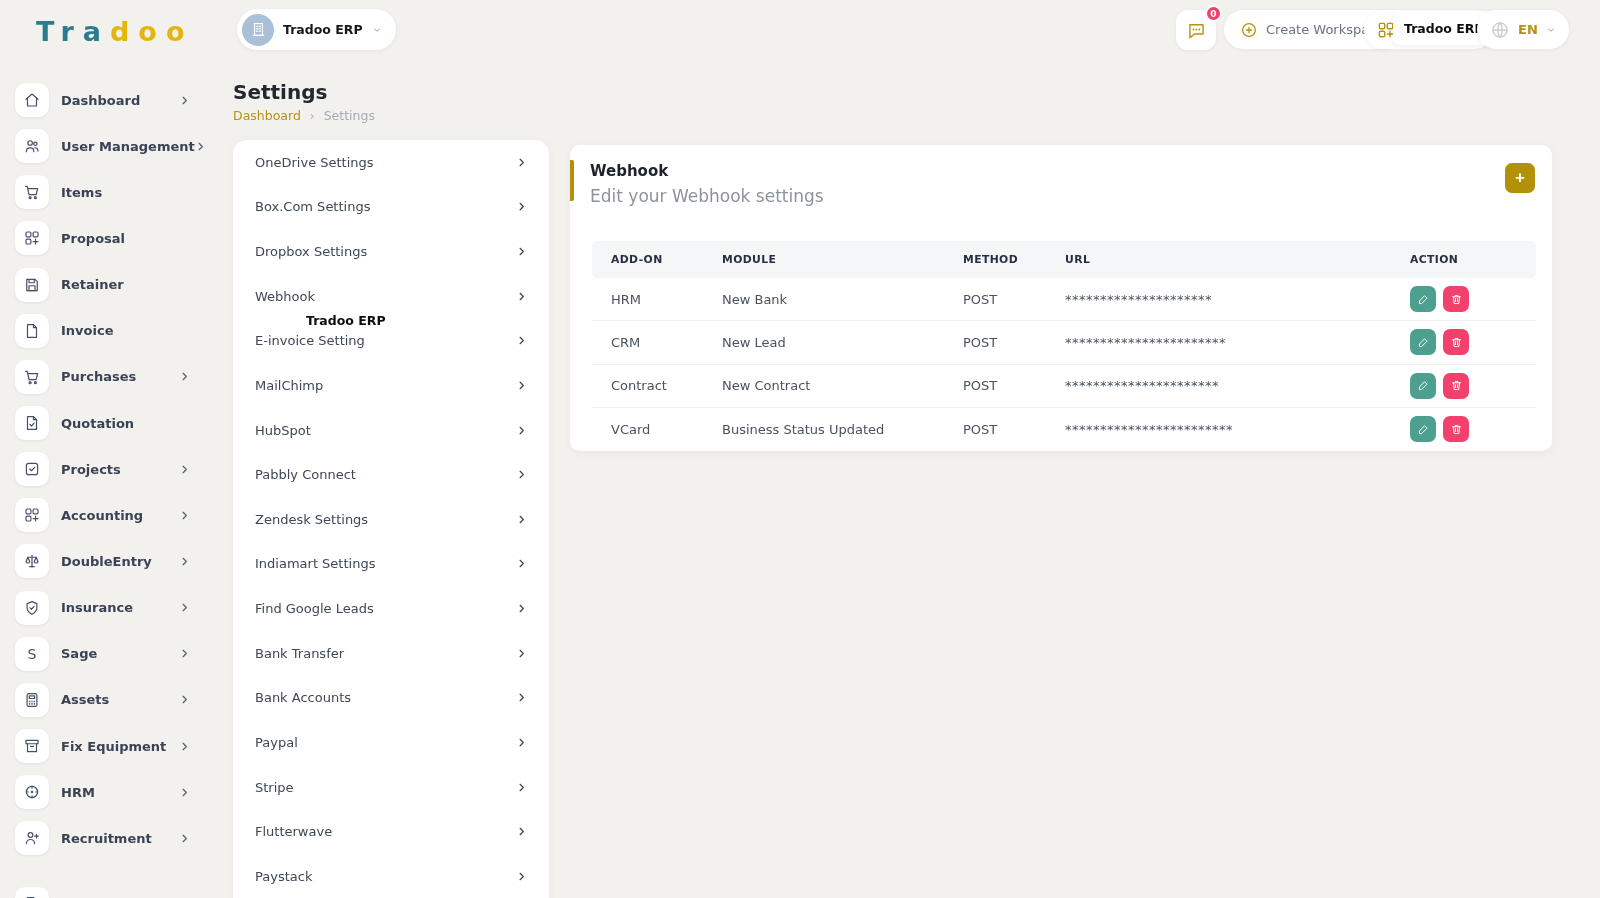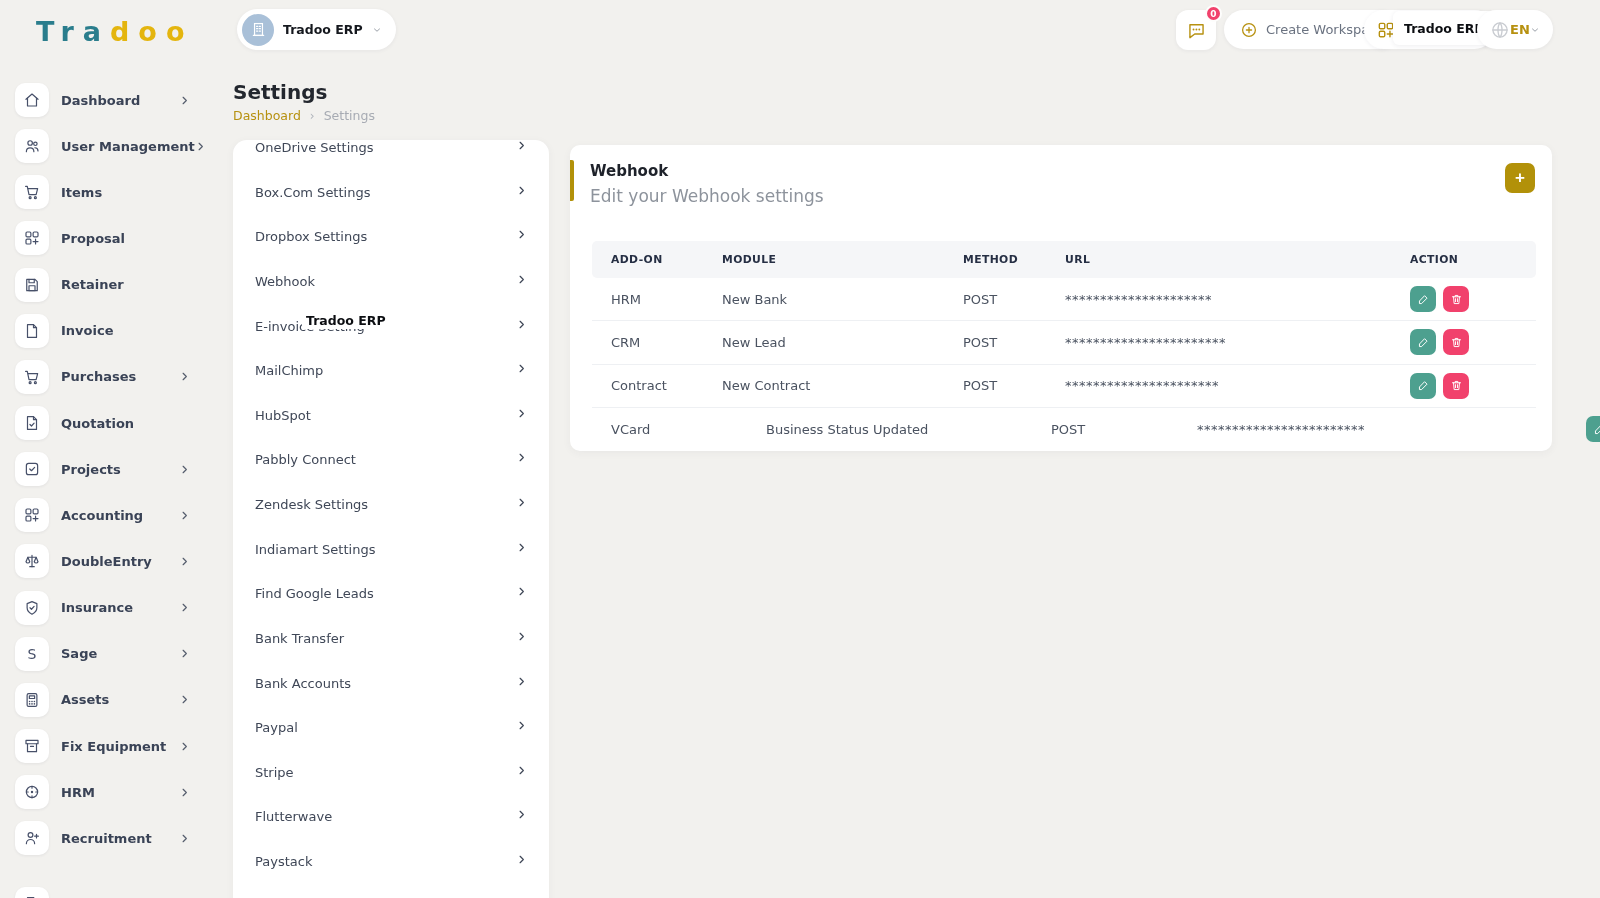--- a/index.html
+++ b/index.html
@@ -21,21 +21,21 @@
 
   .cw-pill{position:absolute;left:1224px;top:10px;height:39px;padding:0 16px;gap:8px;cursor:pointer;}
   .cw-pill svg{width:18px;height:18px;color:#b79110;}
   .cw-label{font-size:13px;color:#6a7280;}
 
   .plan-pill{position:absolute;left:1364px;top:10px;height:39px;width:106px;padding:0 12px;gap:7px;cursor:pointer;}
   .plan-pill .gp{width:20px;height:20px;color:#b79110;flex:none;}
   .plan-text{font-size:13px;color:#6a7280;overflow:hidden;white-space:nowrap;}
   .plan-overlay{position:absolute;left:29px;top:1px;height:34px;background:#fff;border-radius:6px;box-shadow:0 1px 5px rgba(40,40,70,.08);display:flex;align-items:center;padding:0 11px;font-size:12.5px;font-weight:700;color:#0c0e12;white-space:nowrap;}
 
-  .lang-pill{position:absolute;left:1477px;top:10px;height:39px;padding:0 13px;gap:0;cursor:pointer;}
+  .lang-pill{position:absolute;left:1477px;top:10px;height:39px;padding:0 13px;gap:8px;cursor:pointer;}
   .lang-pill .globe{width:20px;height:20px;color:#c9ccd1;}
   .lang-code{font-size:13px;font-weight:700;color:#b79110;}
 
   
   .sidebar{position:absolute;left:0;top:60px;width:212px;bottom:0;padding-top:17px;overflow:hidden;}
   .nav-item{height:46.15px;display:flex;align-items:center;padding:0 15px;cursor:pointer;}
   .nav-item.partial{margin-top:20px;}
   .nav-ic{width:34px;height:34px;border-radius:10px;background:#fff;box-shadow:0 1px 3px rgba(30,30,60,.07);display:flex;align-items:center;justify-content:center;color:#475069;flex:none;}
   .nav-ic svg{width:18px;height:18px;}
   .s-letter{font-size:14px;font-weight:500;color:#475069;}
@@ -45,38 +45,38 @@
 
   
   .page-title{position:absolute;left:233px;top:80px;font-size:20px;font-weight:700;color:#23272e;}
   .breadcrumb{position:absolute;left:233px;top:108px;display:flex;align-items:center;gap:9px;font-size:12.5px;}
   .bc-home{color:#b79110;cursor:pointer;}
   .bc-sep{color:#b0b5bc;font-size:12px;}
   .bc-cur{color:#a7abb3;}
 
   
   .settings-card{position:absolute;left:233px;top:140px;width:316px;height:820px;background:#fff;border-radius:14px;box-shadow:0 2px 8px rgba(50,50,70,.05);overflow:hidden;}
-  .menu-item{height:44.63px;display:flex;justify-content:space-between;padding:0 22px;font-size:13px;color:#3f4757;cursor:pointer;}
+  .menu-item{height:44.63px;display:flex;align-items:center;justify-content:space-between;padding:0 22px;font-size:13px;color:#3f4757;cursor:pointer;}
   .menu-item .mi-chev{color:#3f4757;display:flex;}
   .menu-item .mi-chev svg{width:11px;height:11px;}
   .menu-overlay{position:absolute;left:302px;top:312px;font-size:12.5px;font-weight:700;color:#0c0e12;background:#fff;padding:1px 4px;}
 
   
   .webhook-card{position:absolute;left:570px;top:145px;width:982px;height:306px;background:#fff;border-radius:10px;box-shadow:0 2px 8px rgba(50,50,70,.05);}
   .accent-bar{position:absolute;left:0;top:15px;width:4px;height:41px;background:#b29109;border-radius:0 2px 2px 0;}
   .wh-title{position:absolute;left:20px;top:17px;font-size:15px;font-weight:700;color:#1e222a;}
   .wh-sub{position:absolute;left:20px;top:41px;font-size:17px;color:#8d939c;}
   .add-btn{position:absolute;right:17px;top:18px;width:30px;height:30px;border-radius:7px;background:#b29109;color:#fff;font-size:17px;font-weight:700;display:flex;align-items:center;justify-content:center;cursor:pointer;border:none;}
 
   .wh-table{position:absolute;left:22px;right:16px;top:96px;}
   .trow{display:grid;grid-template-columns:111px 241px 102px 345px 1fr;align-items:center;}
   .thead{background:#f5f6f8;height:37px;border-radius:5px;}
   .th{padding-left:19px;font-size:10.8px;font-weight:700;letter-spacing:.4px;color:#262f44;white-space:nowrap;}
   .tbody .trow{height:42.3px;border-bottom:1px solid #eef0f3;}
-  .tbody .trow:last-child{border-bottom:none;gap:44px;}
+  .tbody .trow:last-child{border-bottom:none;}
   .td{padding-left:19px;font-size:13px;color:#4a5260;white-space:nowrap;overflow:hidden;}
   .td.url{letter-spacing:.5px;}
   .actions{display:flex;gap:7px;padding-left:19px;}
   .act-btn{width:26px;height:26px;border-radius:7px;border:none;display:flex;align-items:center;justify-content:center;color:#fff;cursor:pointer;}
   .act-btn svg{width:13px;height:13px;}
   .edit{background:#4da08f;}
   .del{background:#f1416c;}
 </style>
 </head>
 <body>

